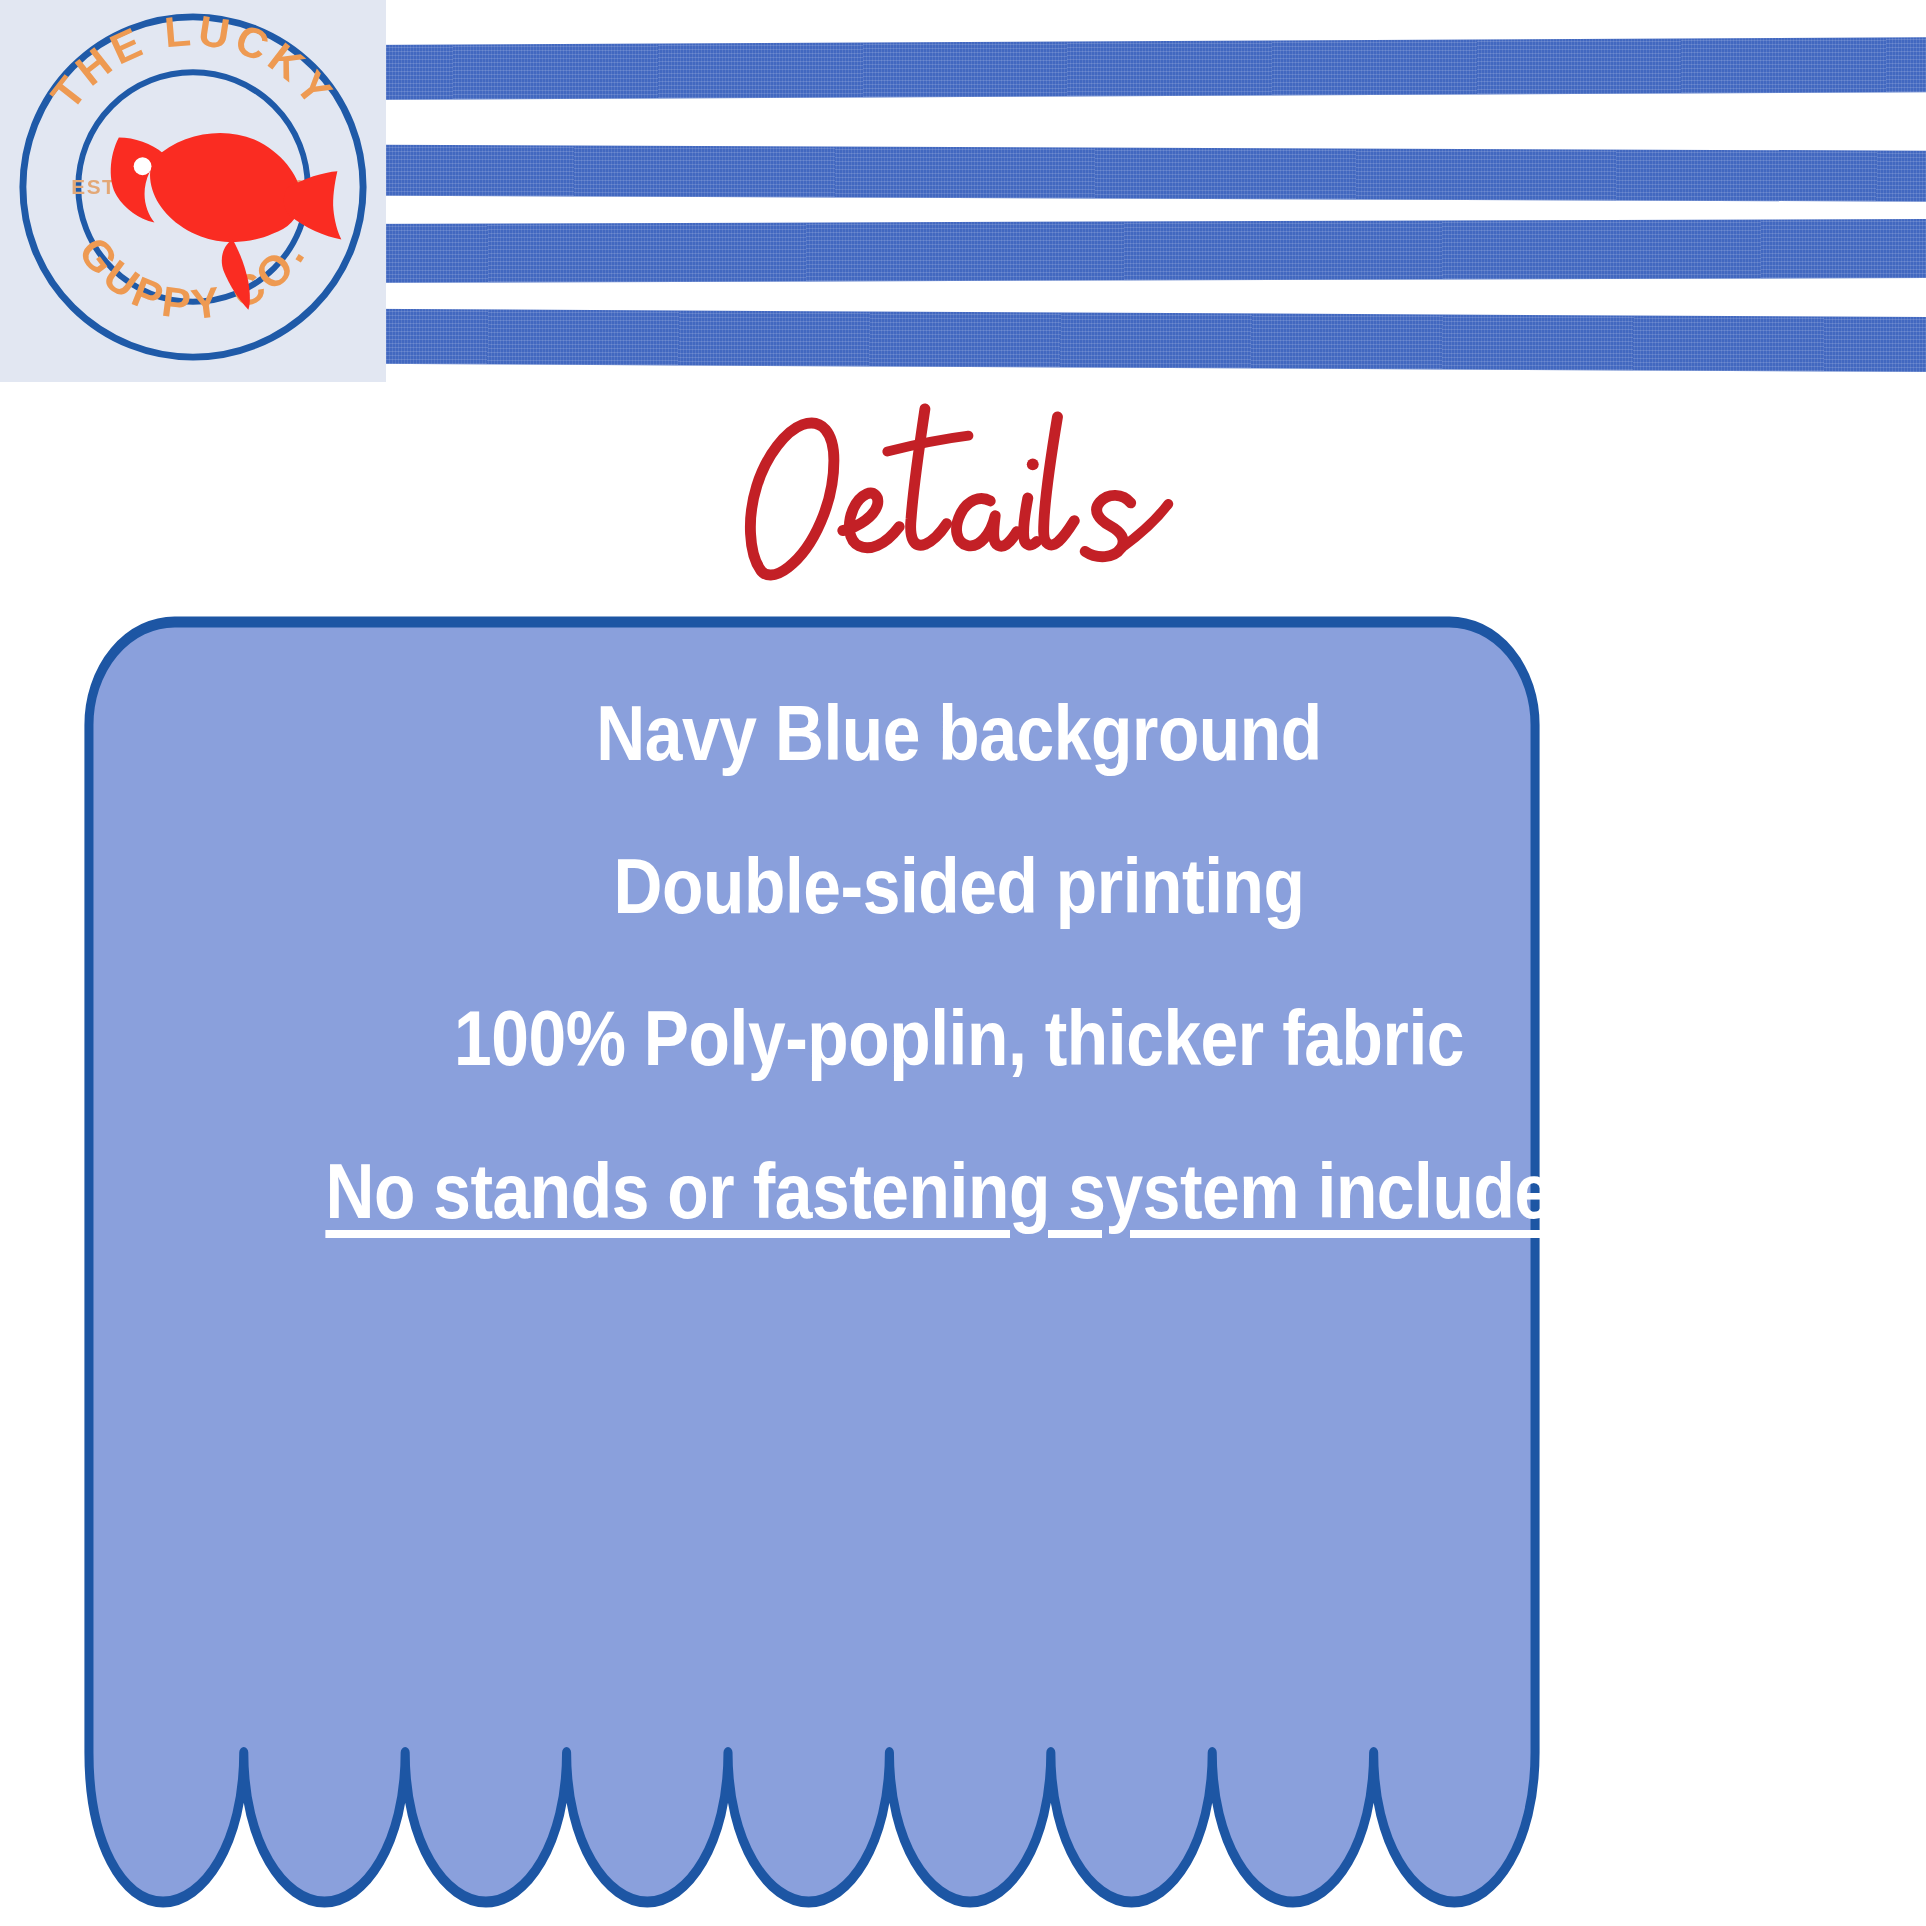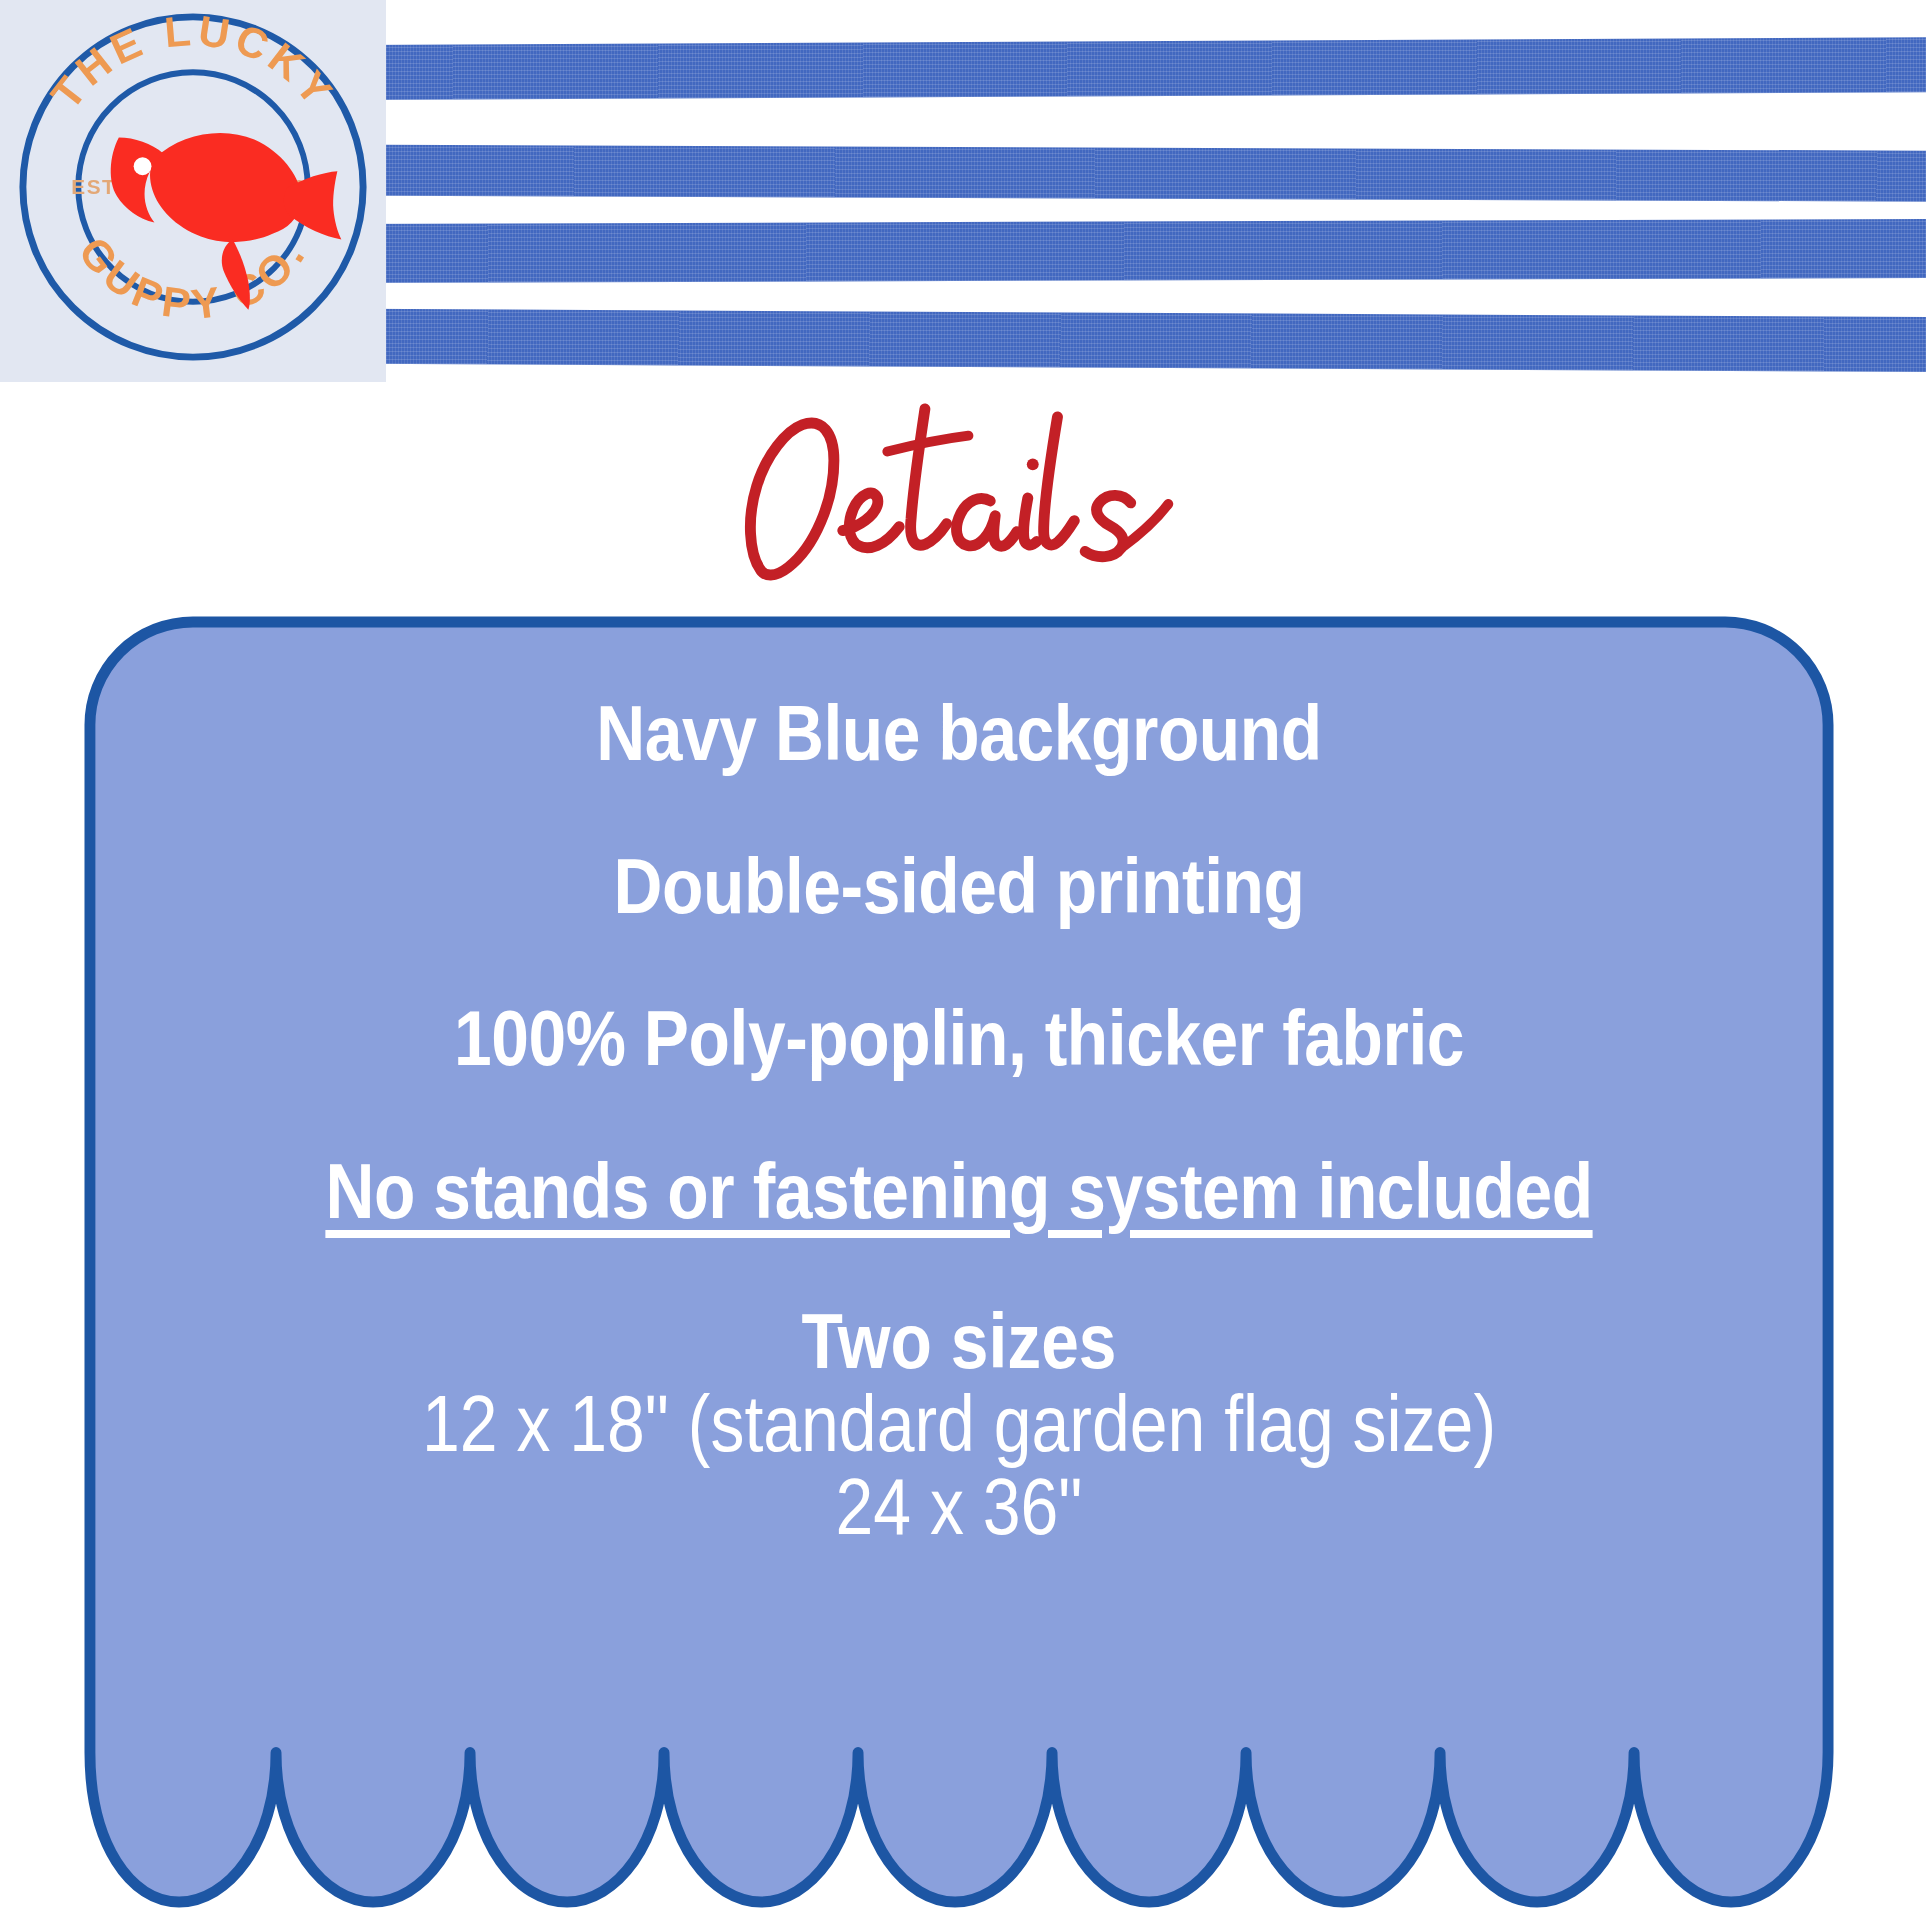--- a/index.html
+++ b/index.html
@@ -83,21 +83,21 @@
     align-items: center;
     justify-content: center;
   }
   #details-heading svg { display: block; }
 
   
   #details-card {
     position: absolute;
     left: 84px;
     top: 616px;
-    width: 1750px;
+    width: 1456px;
     height: 1292px;
   }
   #details-card svg {
     position: absolute;
     inset: 0;
     width: 100%;
     height: 100%;
   }
   #card-content {
     position: absolute;
@@ -262,20 +262,15 @@
 
   <div id="card-content">
     <div class="detail-line">Navy Blue background</div>
     <div class="detail-gap"></div>
     <div class="detail-line">Double-sided printing</div>
     <div class="detail-gap"></div>
     <div class="detail-line">100% Poly-poplin, thicker fabric</div>
     <div class="detail-gap"></div>
     <div class="detail-line underlined">No stands or fastening system included</div>
 
-    <div id="sizes-block">
-      <div id="sizes-title">Two sizes</div>
-      <div class="size-line">12 x 18" (standard garden flag size)</div>
-      <div class="size-line">24 x 36"</div>
-    </div>
   </div>
 </div>
 
 
 </body></html>

